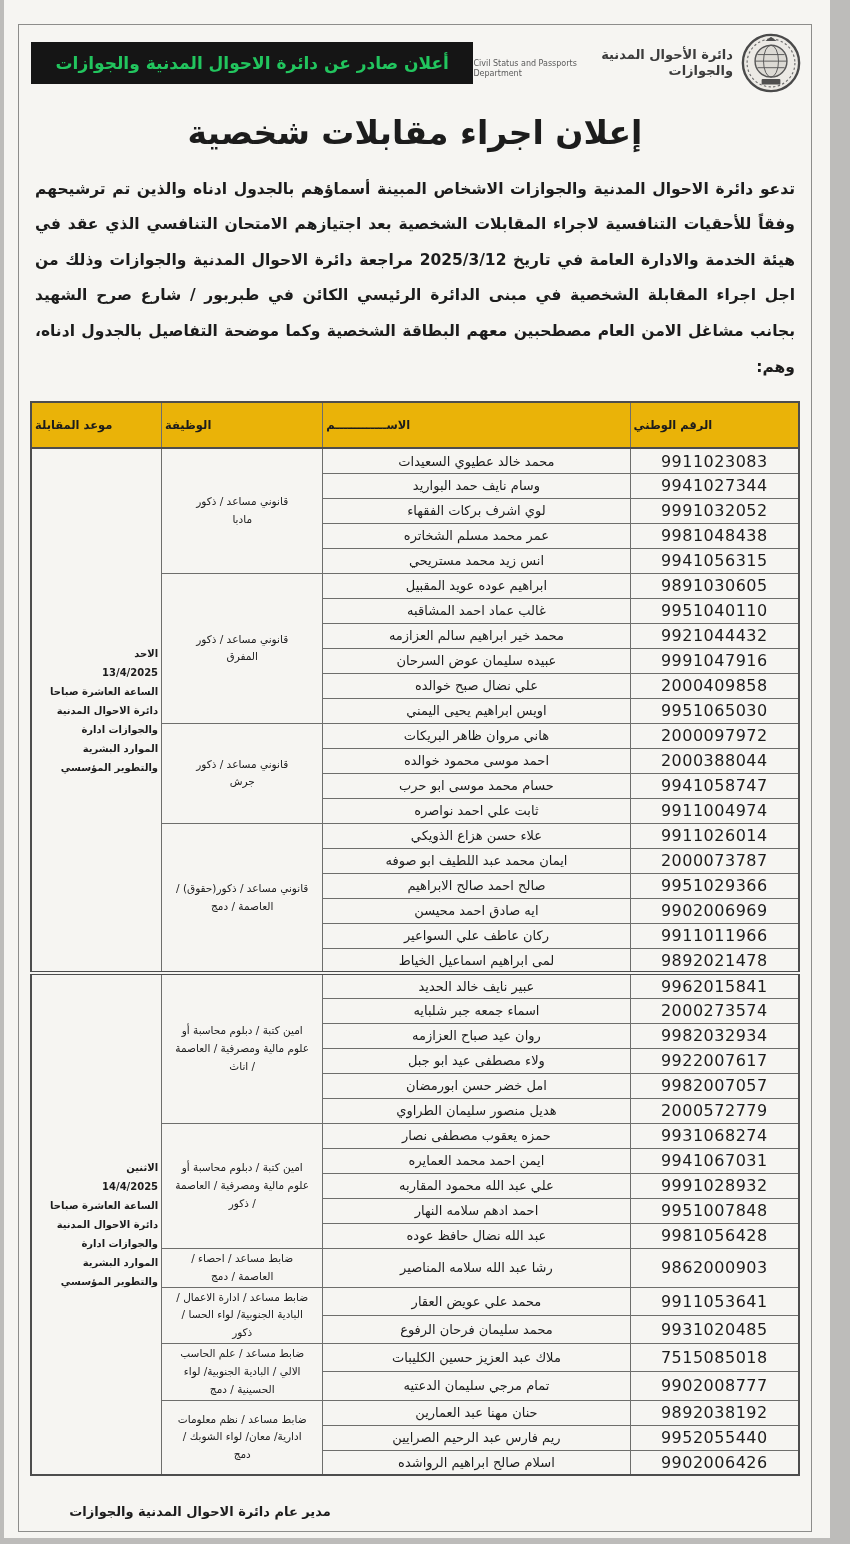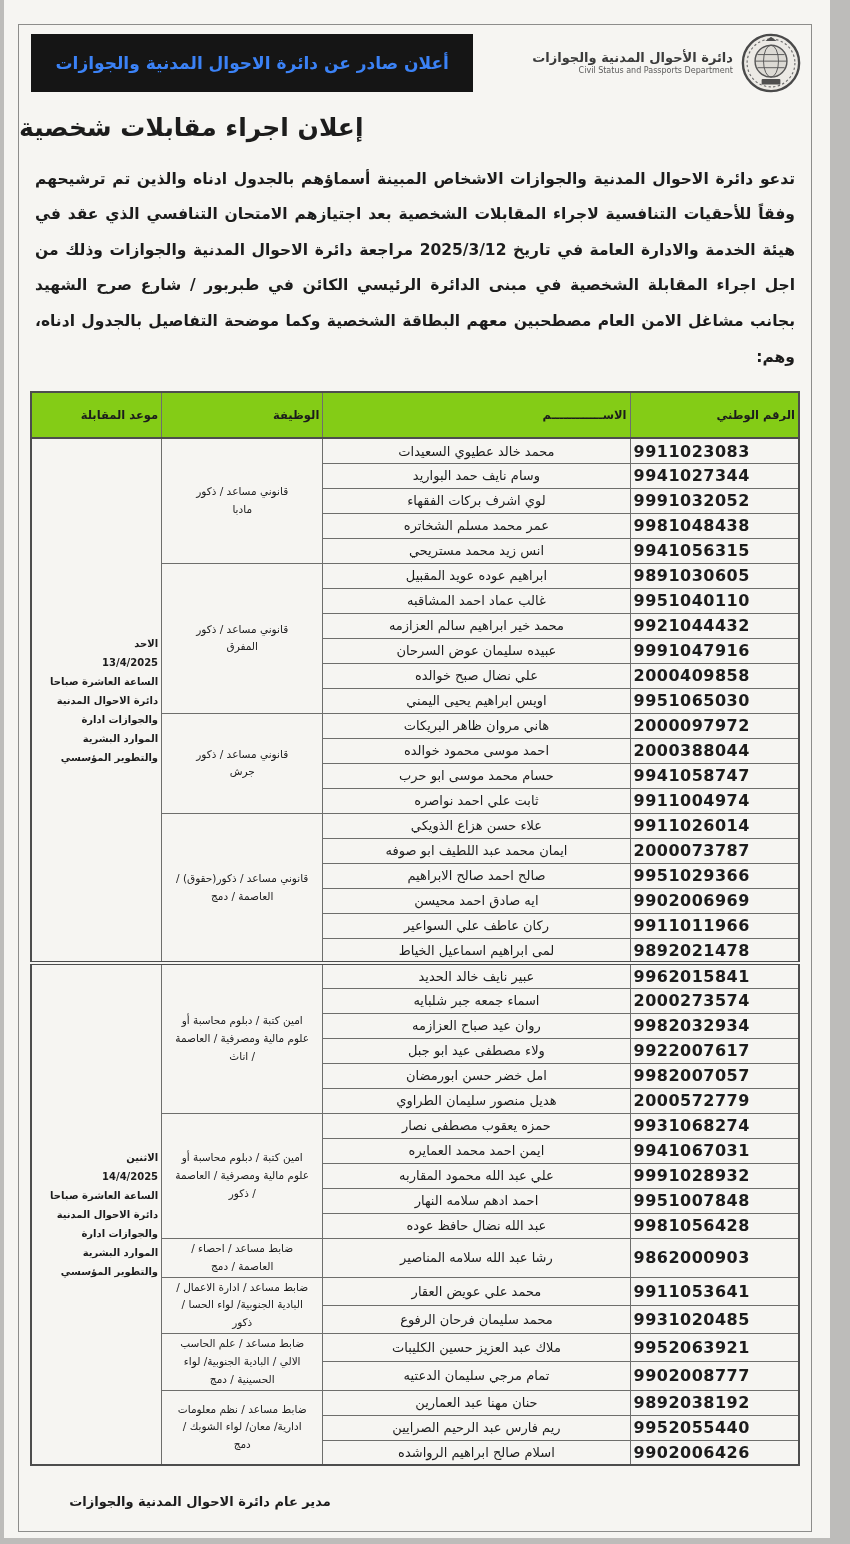--- a/index.html
+++ b/index.html
@@ -15,46 +15,46 @@
     background:#f6f5f2;
   }
   .frame{
     position:absolute;left:14px;top:24px;width:794px;height:1508px;
     border:1px solid #8d8d8b;background:#f6f5f2;box-sizing:border-box;
   }
   
   .header{display:flex;align-items:center;height:76px;padding:0 6px;}
   .logo-section{flex:0 0 42%;display:flex;align-items:center;gap:8px;padding-right:4px;}
   .emblem{width:60px;height:60px;flex:0 0 auto;}
-  .logo-text{display:flex;flex-direction:column;align-items:flex-start;line-height:1.25;}
+  .logo-text{display:flex;flex-direction:row;align-items:flex-end;line-height:1.25;}
   .logo-ar{font-size:13px;font-weight:bold;color:#3c3c3c;}
   .logo-en{font-size:8px;color:#5a5a5a;direction:ltr;}
   .banner{
-    flex:1;background:#151515;color:#3b82f6;height:58px;margin-left:6px;
+    flex:1;background:#151515;color:#22c55e;height:42px;margin-left:6px;
     display:flex;align-items:center;justify-content:center;
     font-size:17px;font-weight:bold;letter-spacing:.5px;
   }
   
-  .doc-title{text-align:left;font-size:25px;font-weight:bold;margin:12px 0 4px;}
+  .doc-title{text-align:center;font-size:33px;font-weight:bold;margin:12px 0 4px;}
   .intro{
     padding:4px 16px 0;font-size:15.5px;font-weight:bold;line-height:2.3;
     text-align:justify;text-justify:inter-word;
   }
   
   table.data-table{
     width:calc(100% - 22px);margin:16px 11px 0;border-collapse:collapse;
     border:2px solid #4d4d4d;table-layout:fixed;
   }
   .data-table th,.data-table td{border:1px solid #6e6e6c;padding:1px 3px;vertical-align:middle;}
   .data-table thead th{
-    font-size:11.5px;font-weight:bold;height:42px;background:#84cc16;
-    border-bottom:2px solid #4d4d4d;text-align:right;
+    font-size:11.5px;font-weight:bold;height:42px;background:#eab308;
+    border-bottom:2px solid #4d4d4d;text-align:left;
   }
   .data-table tbody tr{height:25px;}
-  td.cell-id{font-size:16px;font-weight:bold;text-align:left;letter-spacing:.5px;direction:ltr;}
+  td.cell-id{font-size:16px;font-weight:normal;text-align:center;letter-spacing:.5px;direction:ltr;}
   td.cell-name{font-size:13px;font-weight:normal;text-align:center;}
   td.cell-job{font-size:10.5px;font-weight:normal;text-align:center;line-height:1.7;white-space:pre-line;}
   td.cell-date{font-size:10px;font-weight:bold;text-align:right;line-height:1.9;white-space:pre-line;}
   tr.group-start td{border-top:4px double #4d4d4d;}
   
   .note{margin:16px 20px 0;font-size:12.5px;font-weight:bold;text-align:right;}
   .signature{width:290px;margin:22px auto 0 36px;text-align:center;}
   .signature .sig-line{font-size:13px;font-weight:bold;line-height:2.1;}
 </style>
 </head>
@@ -271,21 +271,21 @@
             <td class="cell-name">محمد علي عويض العقار</td>
             <td class="cell-job" rowspan="2">ضابط مساعد / ادارة الاعمال /
 البادية الجنوبية/ لواء الحسا /
 ذكور</td>
           </tr>
           <tr>
             <td class="cell-id">9931020485</td>
             <td class="cell-name">محمد سليمان فرحان الرفوع</td>
           </tr>
           <tr>
-            <td class="cell-id">9952063921</td>
+            <td class="cell-id">7515085018</td>
             <td class="cell-name">ملاك عبد العزيز حسين الكليبات</td>
             <td class="cell-job" rowspan="2">ضابط مساعد / علم الحاسب
 الالي / البادية الجنوبية/ لواء
 الحسينية / دمج</td>
           </tr>
           <tr>
             <td class="cell-id">9902008777</td>
             <td class="cell-name">تمام مرجي سليمان الدعتيه</td>
           </tr>
           <tr>

